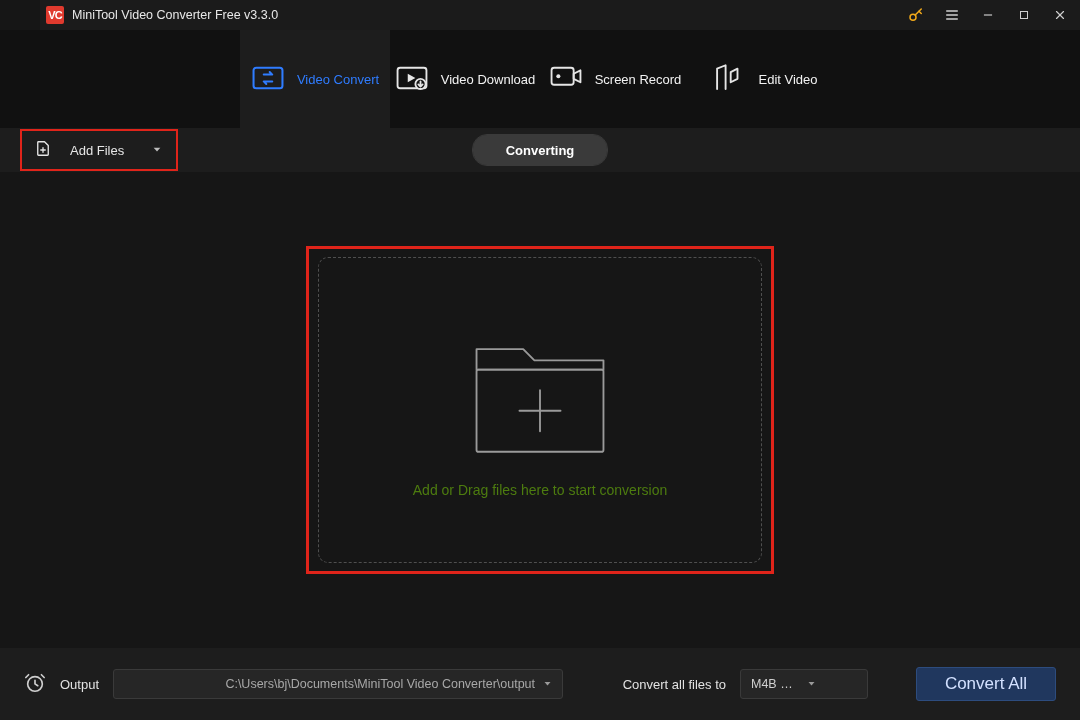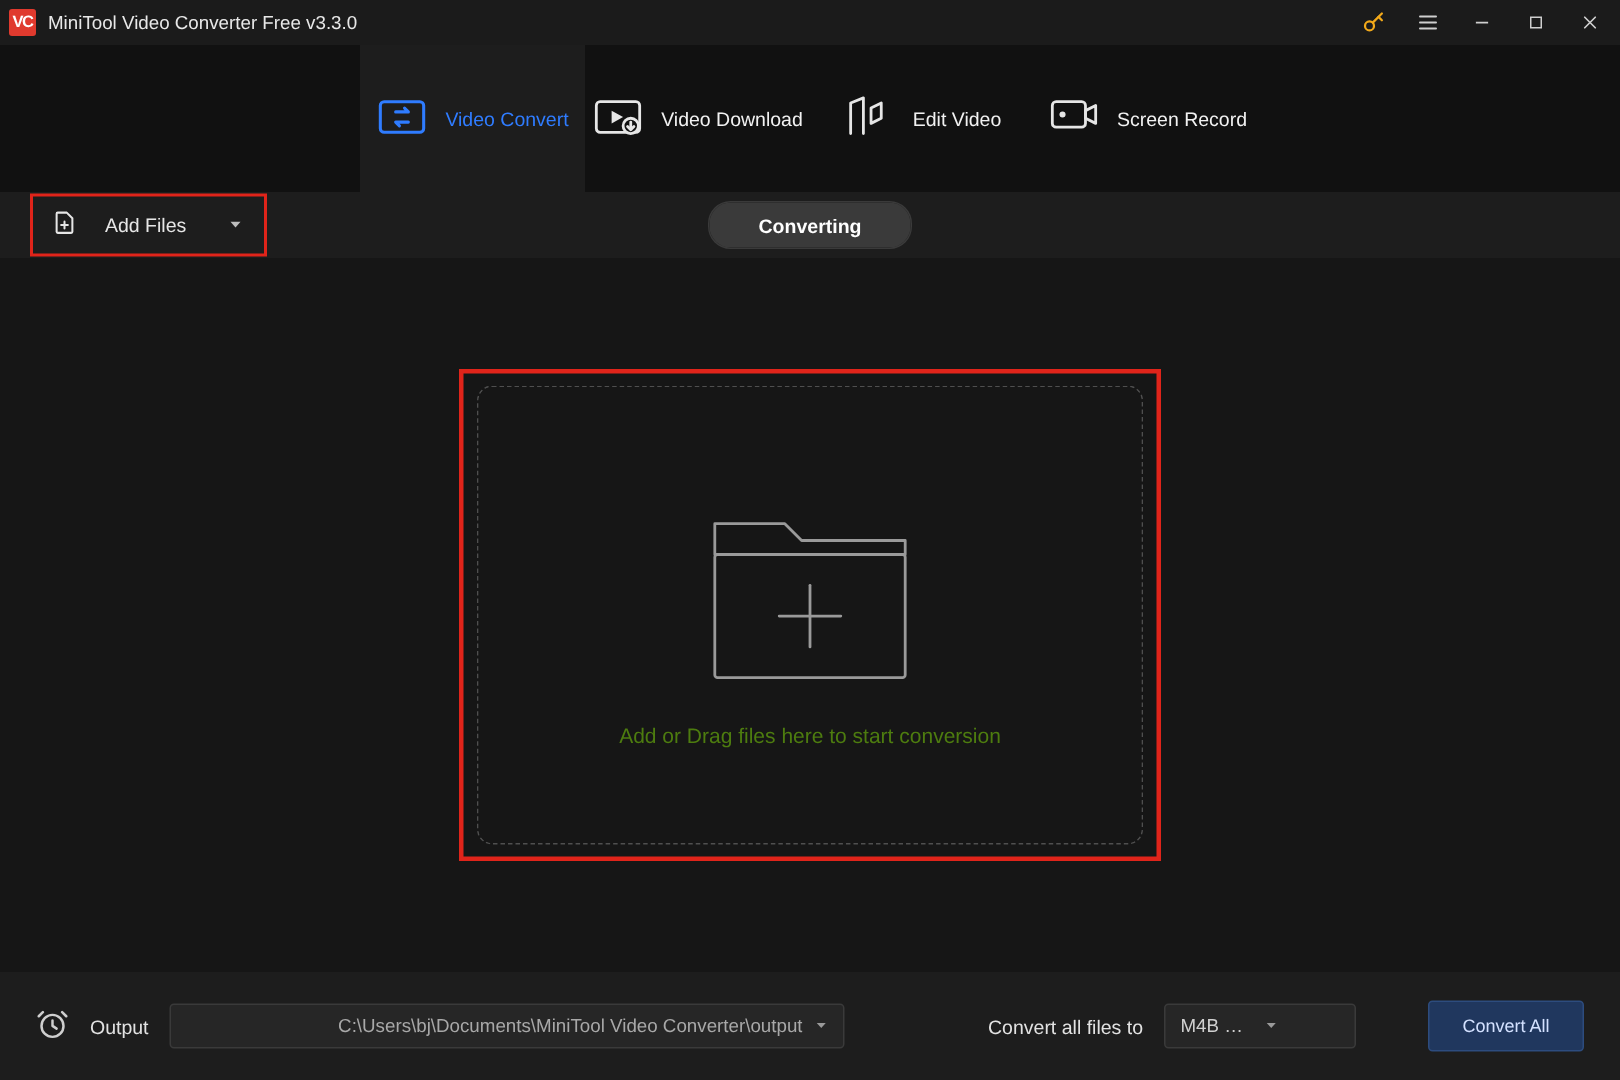--- a/index.html
+++ b/index.html
@@ -3,21 +3,21 @@
 <meta charset="utf-8">
 <style>
   * { box-sizing: border-box; margin: 0; padding: 0; }
   html, body { width: 1080px; height: 720px; font-family: "Segoe UI", Arial, sans-serif; background: #111; }
   .window {
     width: 1080px; height: 720px; background: #161616; display: flex; flex-direction: column;
   }
   
   .titlebar {
     height: 30px; background: #1b1b1b; display: flex; align-items: center; padding: 0 6px;
-    color: #e8e8e8; font-size: 12.5px; gap: 8px;
+    color: #e8e8e8; font-size: 12.5px; gap: 8px; margin-left: 40px;
   }
   .app-logo {
     width: 18px; height: 18px; background: #e03a2e; border-radius: 2px;
     display: flex; align-items: center; justify-content: center;
     color: #fff; font-size: 11px; font-weight: 700; letter-spacing: -1px;
   }
   .titlebar-spacer { flex: 1; }
   .titlebar-btn {
     width: 28px; height: 20px; display: flex; align-items: center; justify-content: center;
     color: #cfcfcf; cursor: pointer;
@@ -89,22 +89,22 @@
   }
   .output-path span.path { flex: 1; overflow: hidden; white-space: nowrap; text-overflow: ellipsis; }
   .bottombar-spacer { flex: 1; }
   .format-select {
     width: 128px; height: 30px; background: #262626; border: 1px solid #3a3a3a; border-radius: 3px;
     display: flex; align-items: center; padding: 0 10px; color: #cfcfcf; font-size: 12.5px; gap: 6px;
     cursor: pointer;
   }
   .format-select span { flex: 1; white-space: nowrap; overflow: hidden; text-overflow: ellipsis; }
   .convert-all {
-    width: 104px; height: 34px; background: #20375e; border: 1px solid #2d4c7e; border-radius: 3px;
-    display: flex; align-items: center; justify-content: center; color: #d3e1ff; font-size: 12px;
+    width: 140px; height: 34px; background: #20375e; border: 1px solid #2d4c7e; border-radius: 3px;
+    display: flex; align-items: center; justify-content: center; color: #d3e1ff; font-size: 17px;
     margin-left: 34px; cursor: pointer;
   }
 </style>
 </head>
 <body>
 
 <div class="window">
 
   <div class="titlebar">
     <div class="app-logo">VC</div>
@@ -160,36 +160,36 @@
           <polygon points="15,11 15,21 24,16" fill="#e6e6e6" stroke="none"></polygon>
           <circle cx="30" cy="23" r="6" fill="#111" stroke="#e6e6e6"></circle>
           <path d="M30 20 v5"></path>
             <path d="M27.5 23.5 L30 26 L32.5 23.5"></path>
         </svg>
       </span>
       <span>Video Download</span>
     </div>
     <div class="nav-tab">
       <span>
-        <svg width="34" height="30" viewBox="0 0 40 34" fill="none" stroke="#e6e6e6" stroke-width="2.2" stroke-linecap="round" stroke-linejoin="round">
-          <path d="M6 30 L6 6 L16 2 L16 30"></path>
-          <polygon points="22,10 30,6 30,18 22,22"></polygon>
-        </svg>
-      </span>
-      <span>Edit Video</span>
-    </div>
-    <div class="nav-tab">
-      <span>
         <svg width="34" height="28" viewBox="0 0 40 32" fill="none" stroke="#e6e6e6" stroke-width="2.2" stroke-linecap="round" stroke-linejoin="round">
           <rect x="3" y="4" width="26" height="20" rx="3"></rect>
           <polygon points="29,11 37,7 37,21 29,17"></polygon>
           <circle cx="11" cy="14" r="2.4" fill="#e6e6e6" stroke="none"></circle>
         </svg>
       </span>
       <span>Screen Record</span>
+    </div>
+    <div class="nav-tab">
+      <span>
+        <svg width="34" height="30" viewBox="0 0 40 34" fill="none" stroke="#e6e6e6" stroke-width="2.2" stroke-linecap="round" stroke-linejoin="round">
+          <path d="M6 30 L6 6 L16 2 L16 30"></path>
+          <polygon points="22,10 30,6 30,18 22,22"></polygon>
+        </svg>
+      </span>
+      <span>Edit Video</span>
     </div>
   </div>
 
   <div class="toolbar">
     <div class="add-files-wrap">
       <span>
         <svg width="18" height="18" viewBox="0 0 24 24" fill="none" stroke="#e6e6e6" stroke-width="1.8" stroke-linecap="round" stroke-linejoin="round">
           <path d="M14 3 H6 a1 1 0 0 0 -1 1 v16 a1 1 0 0 0 1 1 h12 a1 1 0 0 0 1 -1 V8 z"></path>
           <line x1="12" y1="11" x2="12" y2="17"></line>
             <line x1="9" y1="14" x2="15" y2="14"></line>

